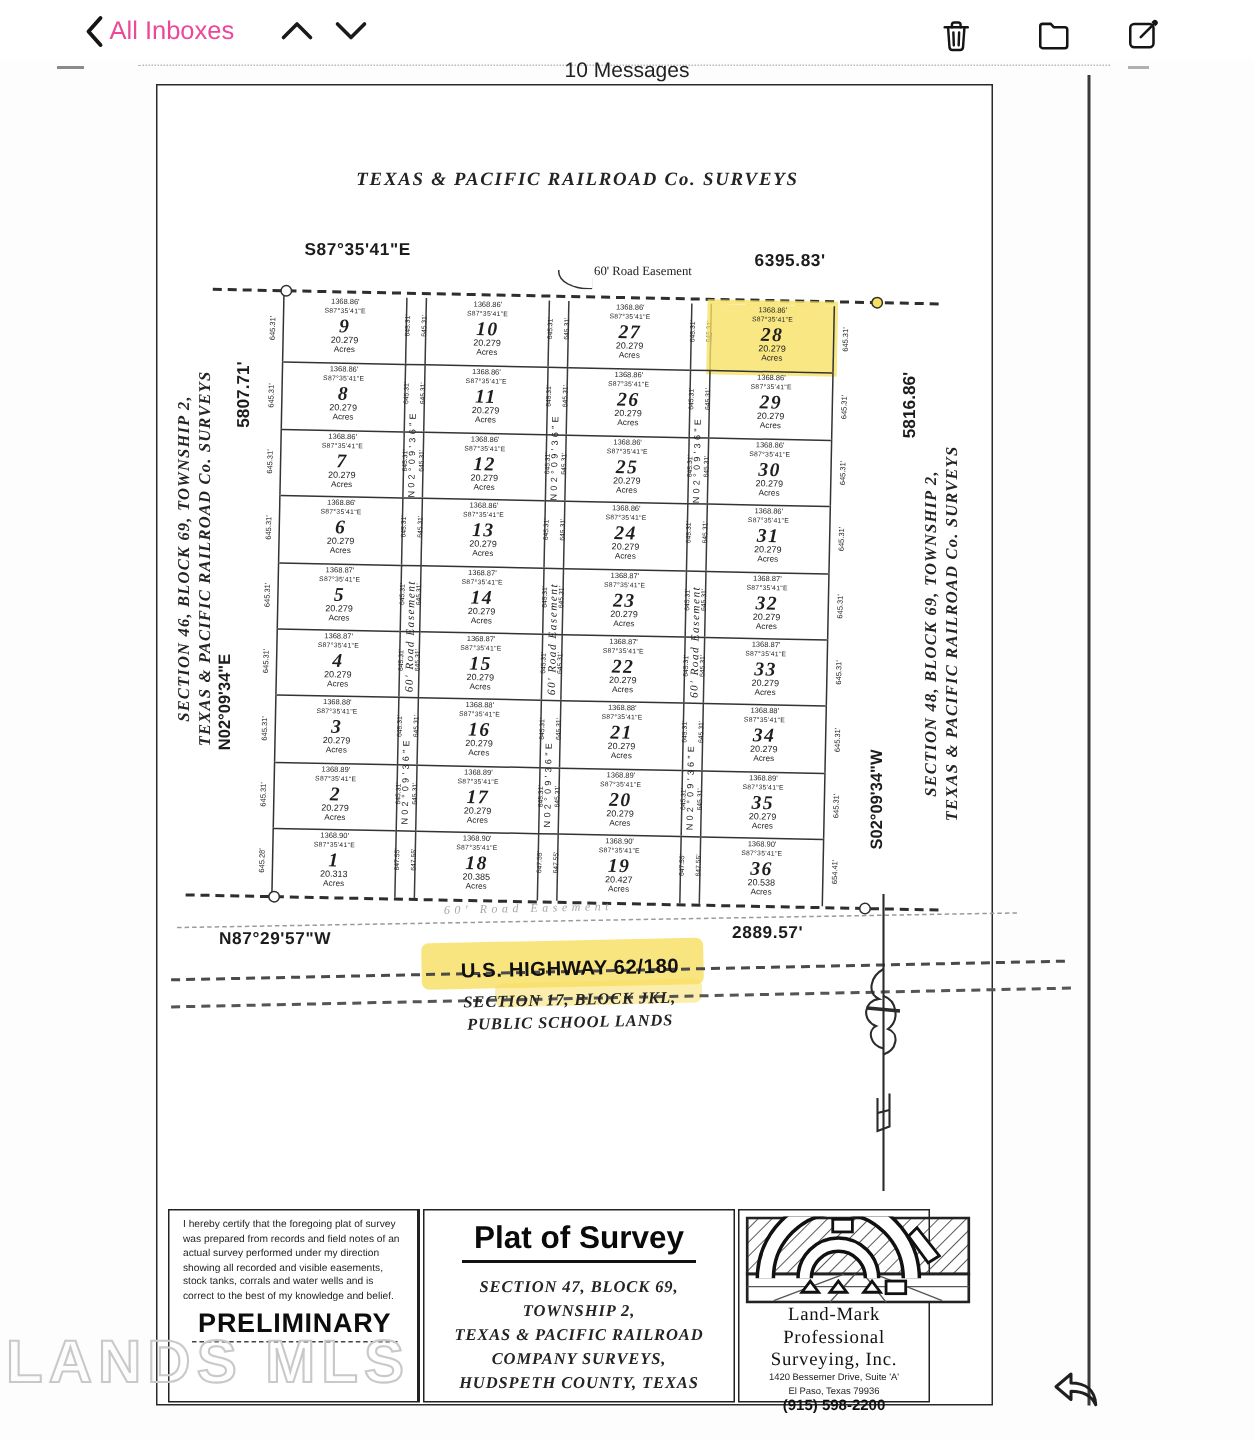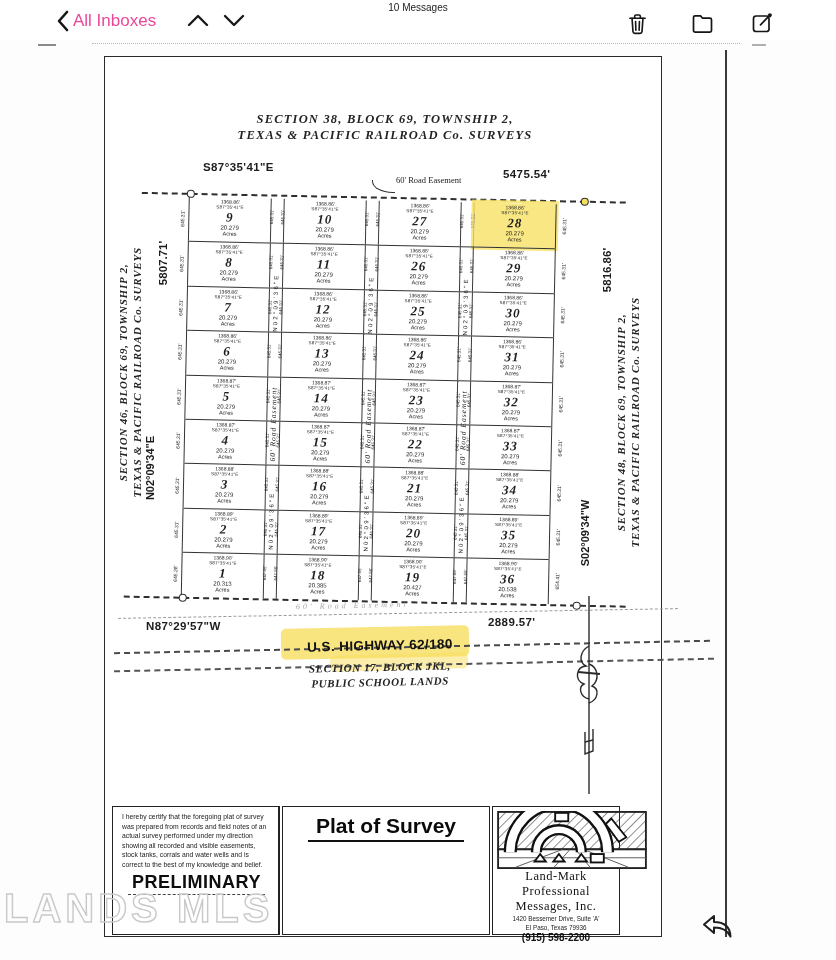--- a/index.html
+++ b/index.html
@@ -6,21 +6,21 @@
   body{width:836px;height:960px;background:#fdfdfd;overflow:hidden;position:relative;
        font-family:"Liberation Sans",sans-serif;-webkit-font-smoothing:antialiased;}
 
   
   .toolbar{position:absolute;top:0;left:0;width:836px;height:40px;background:#fff;z-index:50;}
   .back-group{position:absolute;left:56px;top:9px;display:flex;align-items:center;gap:4px;cursor:pointer;}
   .back-label{font-size:17px;color:#ec4899;}
   .nav-chev{position:absolute;top:13px;}
   .chev-up{left:186px;} .chev-down{left:222px;}
   .title-wrap{position:absolute;left:268px;width:300px;top:2px;text-align:center;}
-  .msg-count{font-size:10px;color:#222;}
+  .msg-count{font-size:14px;color:#222;margin-top:36px;}
   .subject{font-size:16.5px;font-weight:bold;color:#000;margin-top:1px;}
   .tb-icon{position:absolute;top:11px;cursor:pointer;}
   .icon-trash{left:626px;} .icon-folder{left:690px;} .icon-compose{left:750px;}
 
   
   .scanline{position:absolute;left:92px;top:43px;width:648px;border-top:1.5px dotted #b9b9b9;}
   .scan-dash-l{position:absolute;left:38px;top:44px;width:18px;border-top:2px solid #8a8a8a;}
   .scan-dash-r{position:absolute;left:752px;top:44px;width:14px;border-top:2px solid #b0b0b0;}
 
   
@@ -168,26 +168,25 @@
 <div class="scanline"></div>
 <div class="scan-dash-l"></div>
 <div class="scan-dash-r"></div>
 
 <div class="frame"></div>
 <div class="page-edge"></div>
 
 <div class="doc">
 
   <div class="hdr">
-    <div>SECTION 38, BLOCK 69, TOWNSHIP 2,</div>
     <div>TEXAS &amp; PACIFIC RAILROAD Co. SURVEYS</div>
   </div>
 
   <span class="lbl-bold top-bearing">S87°35'41"E</span>
-  <span class="lbl-bold top-length">5475.54'</span>
+  <span class="lbl-bold top-length">6395.83'</span>
   <span class="top-ez">60' Road Easement</span>
   <div class="top-ez-leader"></div>
 
   <div class="rot-lbl len-lbl" style="left:123px;top:257px;">5807.71'</div>
   <div class="rot-lbl sec-lbl" style="left:-20px;top:358px;width:300px;">
     <div>SECTION 46, BLOCK 69, TOWNSHIP 2,</div>
     <div>TEXAS &amp; PACIFIC RAILROAD Co. SURVEYS</div>
   </div>
   <div class="rot-lbl brg-lbl" style="left:100px;top:462px;">N02°09'34"E</div>
 
@@ -658,20 +657,27 @@
   </svg>
 
   <div class="band">
     <div class="cert-box">
       <p class="cert-text">I hereby certify that the foregoing plat of survey was prepared from records and field notes of an actual survey performed under my direction showing all recorded and visible easements, stock tanks, corrals and water wells and is correct to the best of my knowledge and belief.</p>
       <div class="prelim">PRELIMINARY</div>
       <div class="prelim-rule"></div>
     </div>
     <div class="plat-box">
       <span class="plat-title">Plat of Survey</span>
+      <div class="plat-lines">
+          <div class="">SECTION 47, BLOCK 69,</div>
+          <div class="">TOWNSHIP 2,</div>
+          <div class="">TEXAS &amp; PACIFIC RAILROAD</div>
+          <div class="">COMPANY SURVEYS,</div>
+          <div class="">HUDSPETH COUNTY, TEXAS</div>
+        </div>
     </div>
     <div class="logo-box">
       <svg width="150" height="58" viewBox="0 0 160 62" style="margin:0 auto;">
         <defs>
           <pattern id="hatch" width="7" height="7" patternTransform="rotate(45)" patternUnits="userSpaceOnUse">
             <line x1="0" y1="0" x2="0" y2="7" stroke="#3a3a3a" stroke-width="1.2"></line>
           </pattern>
         </defs>
         <rect x="1" y="1" width="158" height="40" fill="url(#hatch)" stroke="#222" stroke-width="2"></rect>
         <rect x="1" y="41" width="158" height="20" fill="#fff" stroke="#222" stroke-width="2"></rect>
@@ -685,21 +691,21 @@
         <path d="M42 44 A24 24 0 0 1 90 44" fill="none" stroke="#111" stroke-width="12"></path>
         <path d="M42 44 A24 24 0 0 1 90 44" fill="none" stroke="#fff" stroke-width="7"></path>
         <rect x="62" y="2" width="14" height="9" fill="#fff" stroke="#111" stroke-width="2"></rect>
         <path d="M122 8 L138 28 L130 33 L116 14 Z" fill="#fff" stroke="#111" stroke-width="2"></path>
         <path d="M46 46 L52 54 L40 54 Z" fill="#fff" stroke="#111" stroke-width="2"></path>
         <path d="M66 46 L72 54 L60 54 Z" fill="#fff" stroke="#111" stroke-width="2"></path>
         <path d="M90 46 L96 54 L84 54 Z" fill="#fff" stroke="#111" stroke-width="2"></path>
         <rect x="100" y="46" width="14" height="9" fill="#fff" stroke="#111" stroke-width="2"></rect>
       </svg>
       <div class="s-name1">Land-Mark Professional</div>
-      <div class="s-name2">Messages, Inc.</div>
+      <div class="s-name2">Surveying, Inc.</div>
       <div class="s-addr">
         <div>1420 Bessemer Drive, Suite 'A'</div>
         <div>El Paso, Texas 79936</div>
       </div>
       <div class="s-phone">(915) 598-2200</div>
     </div>
   </div>
 </div>
 
 <div class="watermark">LANDS MLS</div>

